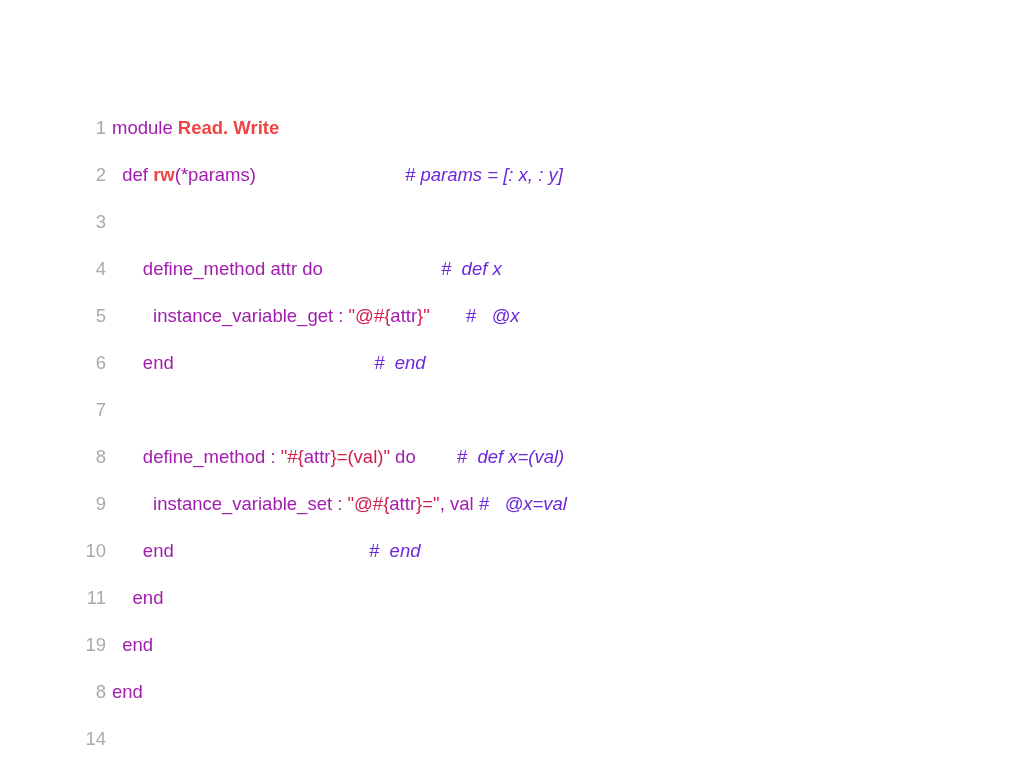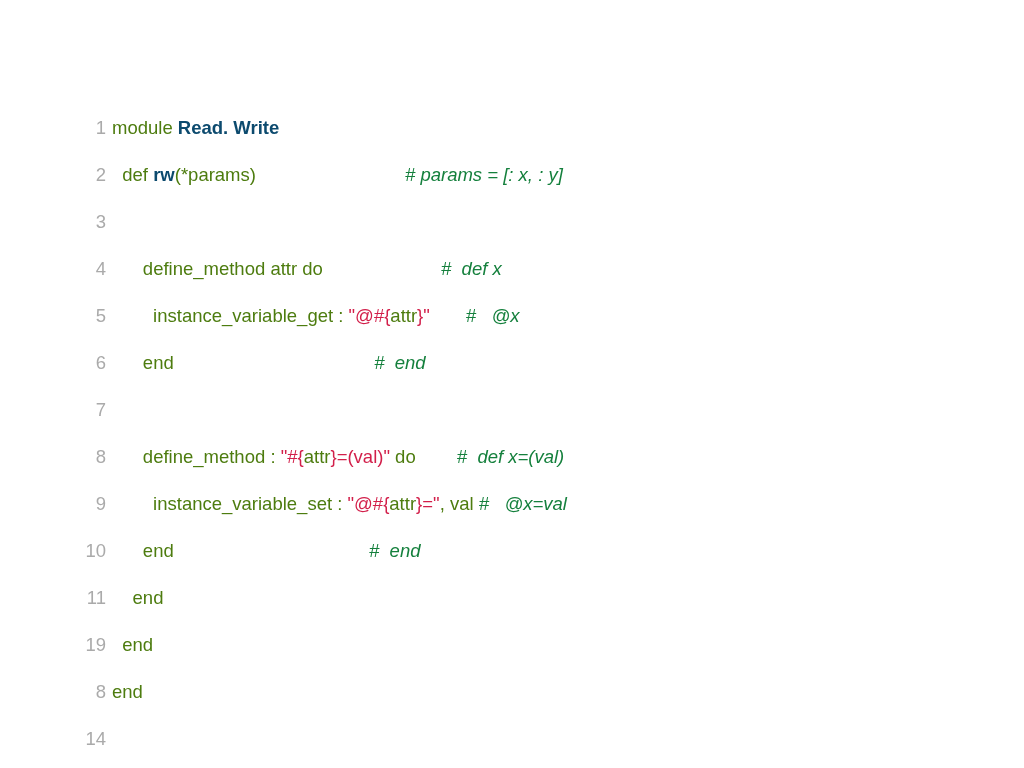--- a/index.html
+++ b/index.html
@@ -25,23 +25,23 @@
     align-items: baseline;
   }
   .lineno {
     display: inline-block;
     width: 27px;
     text-align: right;
     color: #aaaaaa;
     margin-right: 6px;
     font-family: Arial, Helvetica, sans-serif;
   }
-  .t-normal { color: #4d7c0f; }
-  .t-bold { font-weight: bold; color: #0c4a6e; }
-  .t-comment { font-style: italic; color: #15803d; }
+  .t-normal { color: #a21caf; }
+  .t-bold { font-weight: bold; color: #ef4444; }
+  .t-comment { font-style: italic; color: #6d28d9; }
   .t-attr { color: #1a6aa8; }
   .t-string { color: #d21f4a; }
   .t-brace { color: #d21f4a; }
 </style>
 </head>
 <body>
 
 <div class="code-block">
 <div class="code-line"><span class="lineno">1</span><span><span class="t-normal">module </span><span class="t-bold">Read. Write</span></span></div>
 <div class="code-line"><span class="lineno">2</span><span><span class="t-normal">  def </span><span class="t-bold">rw</span><span class="t-normal">(*params)                             </span><span class="t-comment"># params = [: x, : y]</span></span></div>

